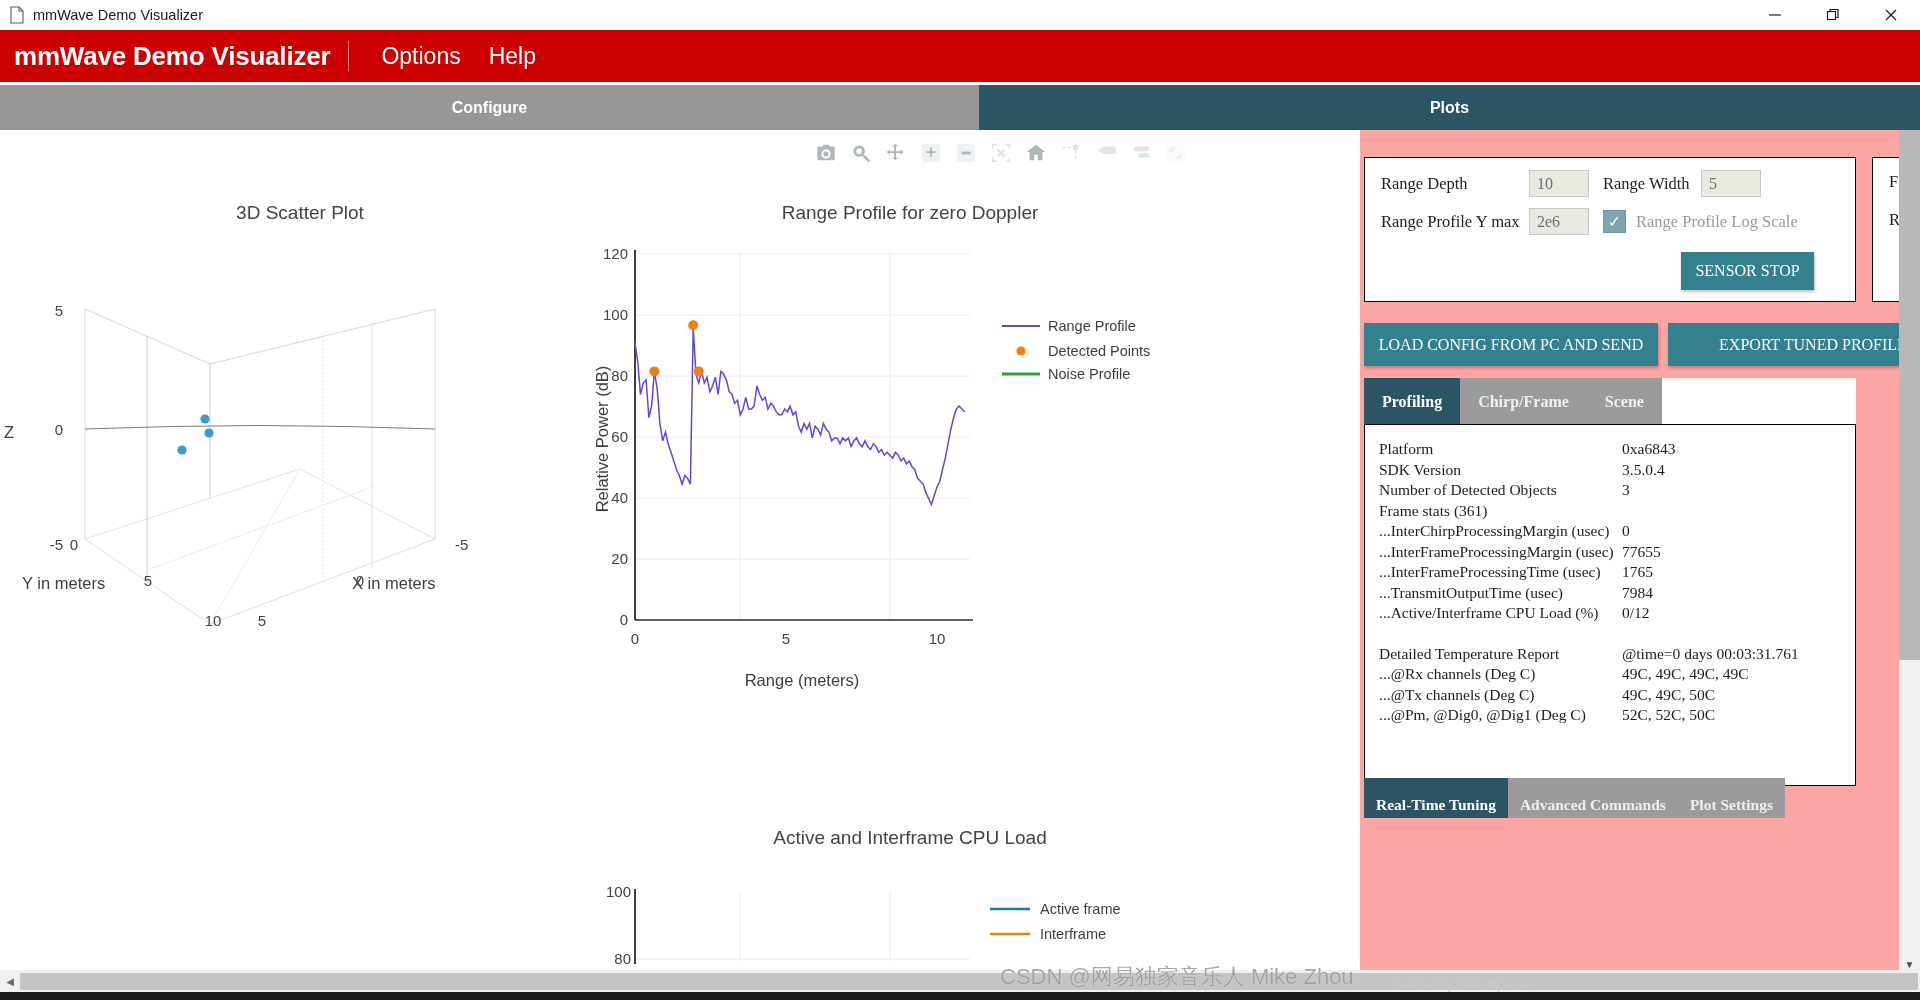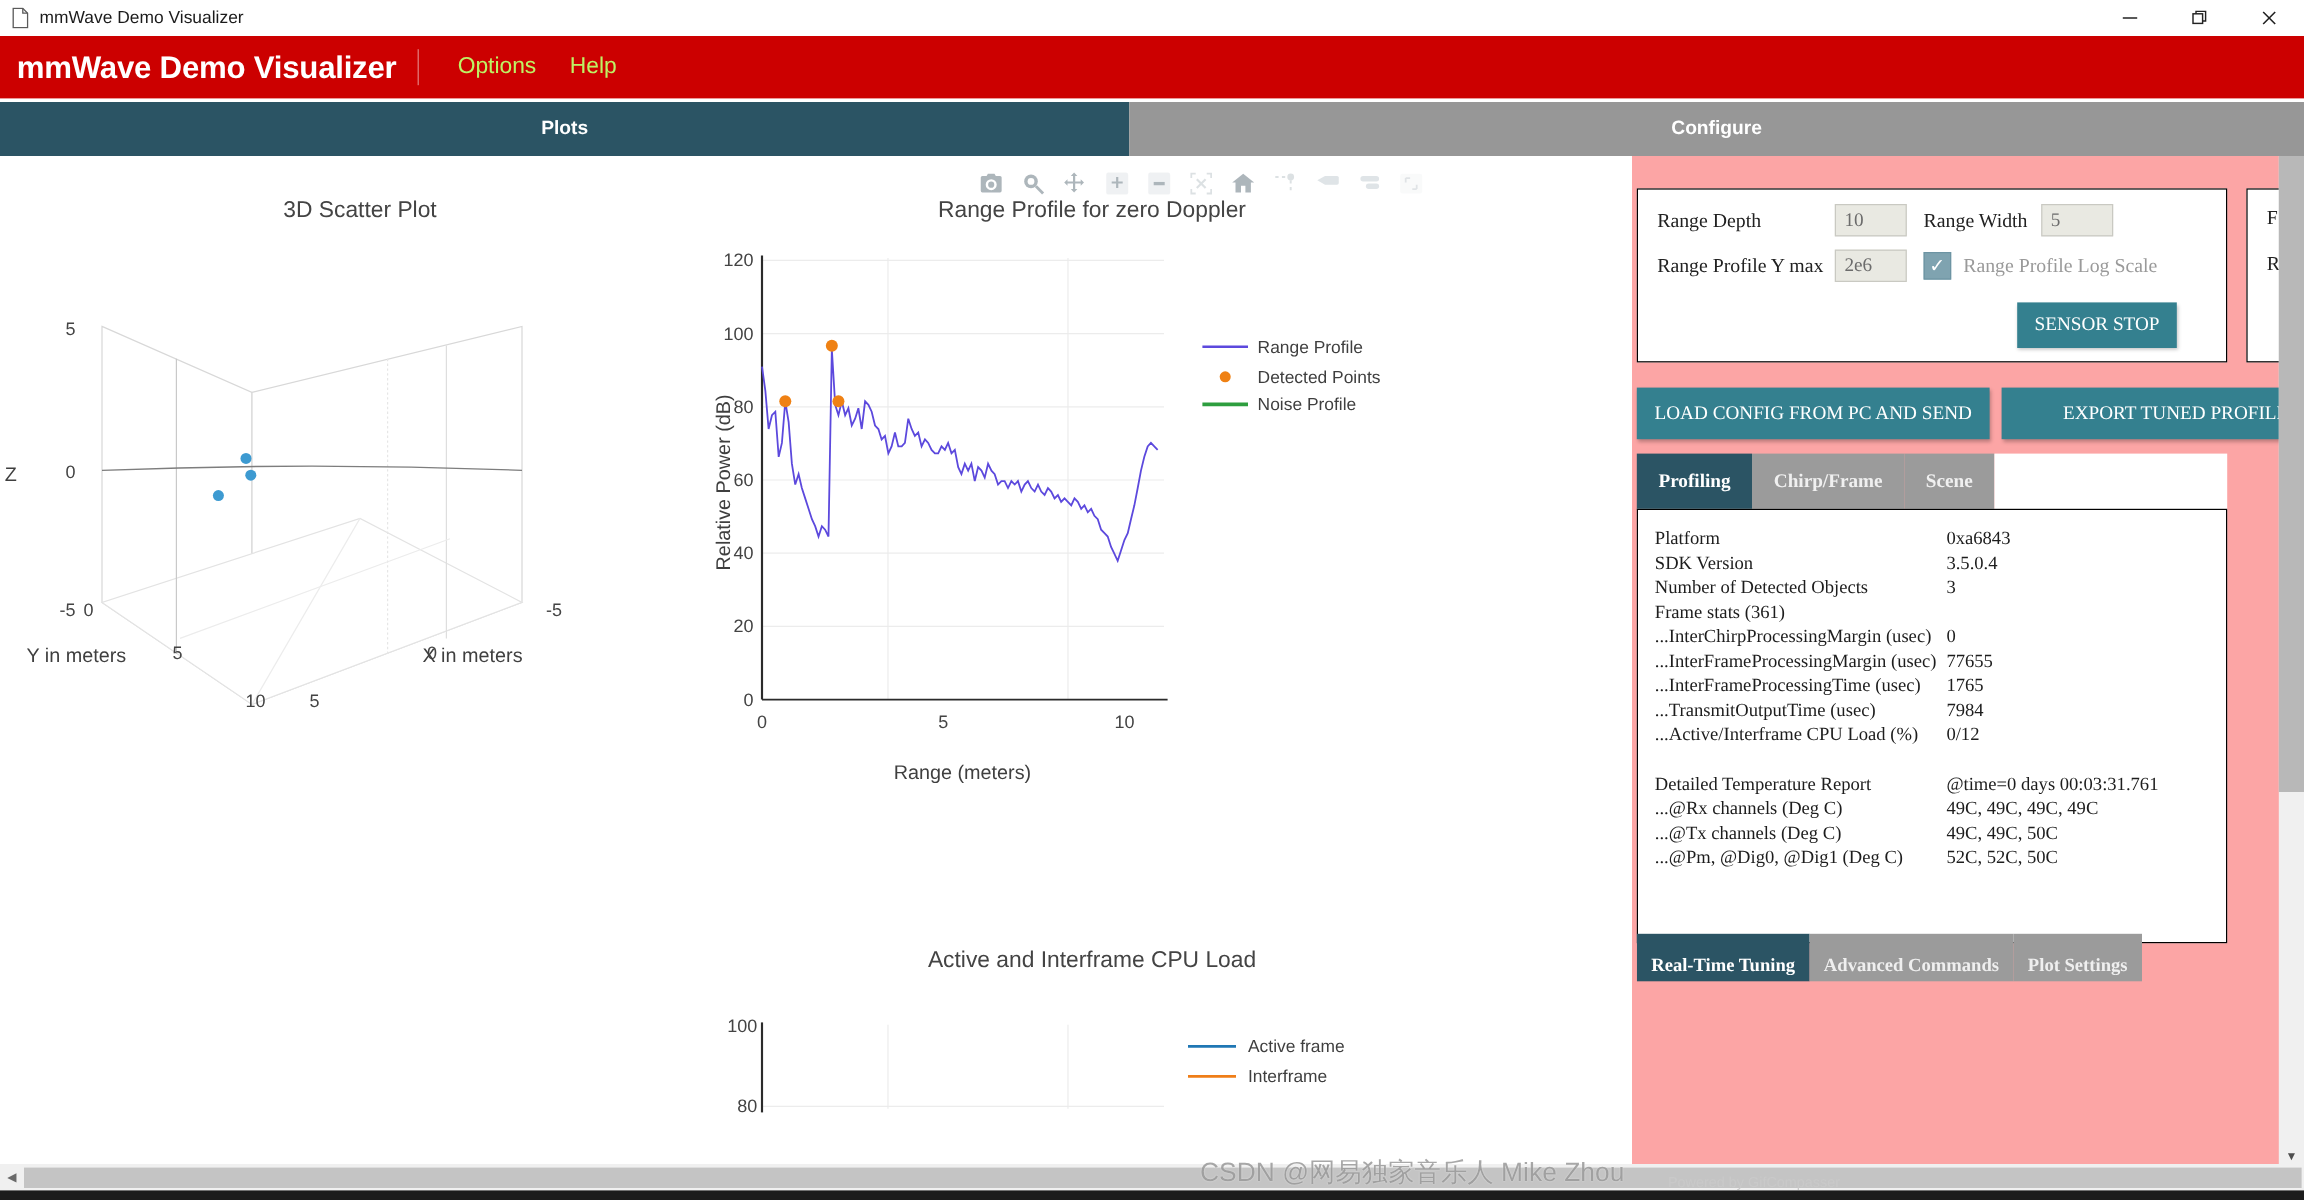--- a/index.html
+++ b/index.html
@@ -28,21 +28,21 @@
   
   .appbar {
     position:absolute; left:0; top:30px; width:1920px; height:52px;
     background:#cc0000; display:flex; align-items:center;
   }
   .appbar-title {
     margin-left:14px; color:#fff; font-size:26px; font-weight:bold; letter-spacing:-0.2px;
   }
   .appbar-sep { width:1px; height:30px; background:#e48080; margin:0 18px; }
   .appbar-menu {
-    color:#bef264; font-size:19px; padding:6px 14px; cursor:pointer;
+    color:#ffffff; font-size:23px; padding:6px 14px; cursor:pointer;
   }
 
   
   .maintabs {
     position:absolute; left:0; top:85px; width:1920px; height:45px; display:flex;
   }
   .maintab {
     height:45px; display:flex; align-items:center; justify-content:center;
     font-size:16px; font-weight:bold; color:#ffffff; cursor:pointer;
   }
@@ -58,21 +58,21 @@
   
   .modebar {
     position:absolute; left:815px; top:138px; width:420px; height:30px;
     display:flex; align-items:center; gap:13px;
   }
   .mb-icon { width:22px; height:22px; opacity:0.55; cursor:pointer; }
   .mb-icon.dim { opacity:0.30; }
   .mb-icon svg { display:block; }
 
   .plot-title {
-    text-align:center; font-size:19px; color:#444; font-weight:normal;
+    text-align:center; font-size:19px; color:#444; font-weight:normal;margin-top:37px;
   }
 
   .panel-3d { position:absolute; left:0px;   top:165px; width:600px; height:500px; }
   .panel-rp { position:absolute; left:590px; top:165px; width:640px; height:600px; }
   .panel-dr { position:absolute; left:0px;   top:790px; width:600px; height:210px; }
   .panel-cpu{ position:absolute; left:590px; top:790px; width:640px; height:210px; }
 
   svg.chart { display:block; overflow:visible; }
 
   
@@ -220,22 +220,22 @@
   </div>
 
   <div class="appbar">
     <span class="appbar-title">mmWave Demo Visualizer</span>
     <span class="appbar-sep"></span>
     <span class="appbar-menu">Options</span>
     <span class="appbar-menu">Help</span>
   </div>
 
   <div class="maintabs">
+    <div class="maintab inactive">Configure</div>
     <div class="maintab active">Plots</div>
-    <div class="maintab inactive">Configure</div>
   </div>
 
   <div class="plotarea"></div>
 
   <div class="modebar">
     <span class="mb-icon">
       <svg viewBox="0 0 24 24" fill="#6b7b85">
           <path d="M9 3l-1.2 2H4a1.5 1.5 0 00-1.5 1.5v12A1.5 1.5 0 004 20h16a1.5 1.5 0 001.5-1.5v-12A1.5 1.5 0 0020 5h-3.8L15 3H9zm3 5a5 5 0 110 10 5 5 0 010-10zm0 2.2a2.8 2.8 0 100 5.6 2.8 2.8 0 000-5.6z"></path>
         </svg>
     </span>

